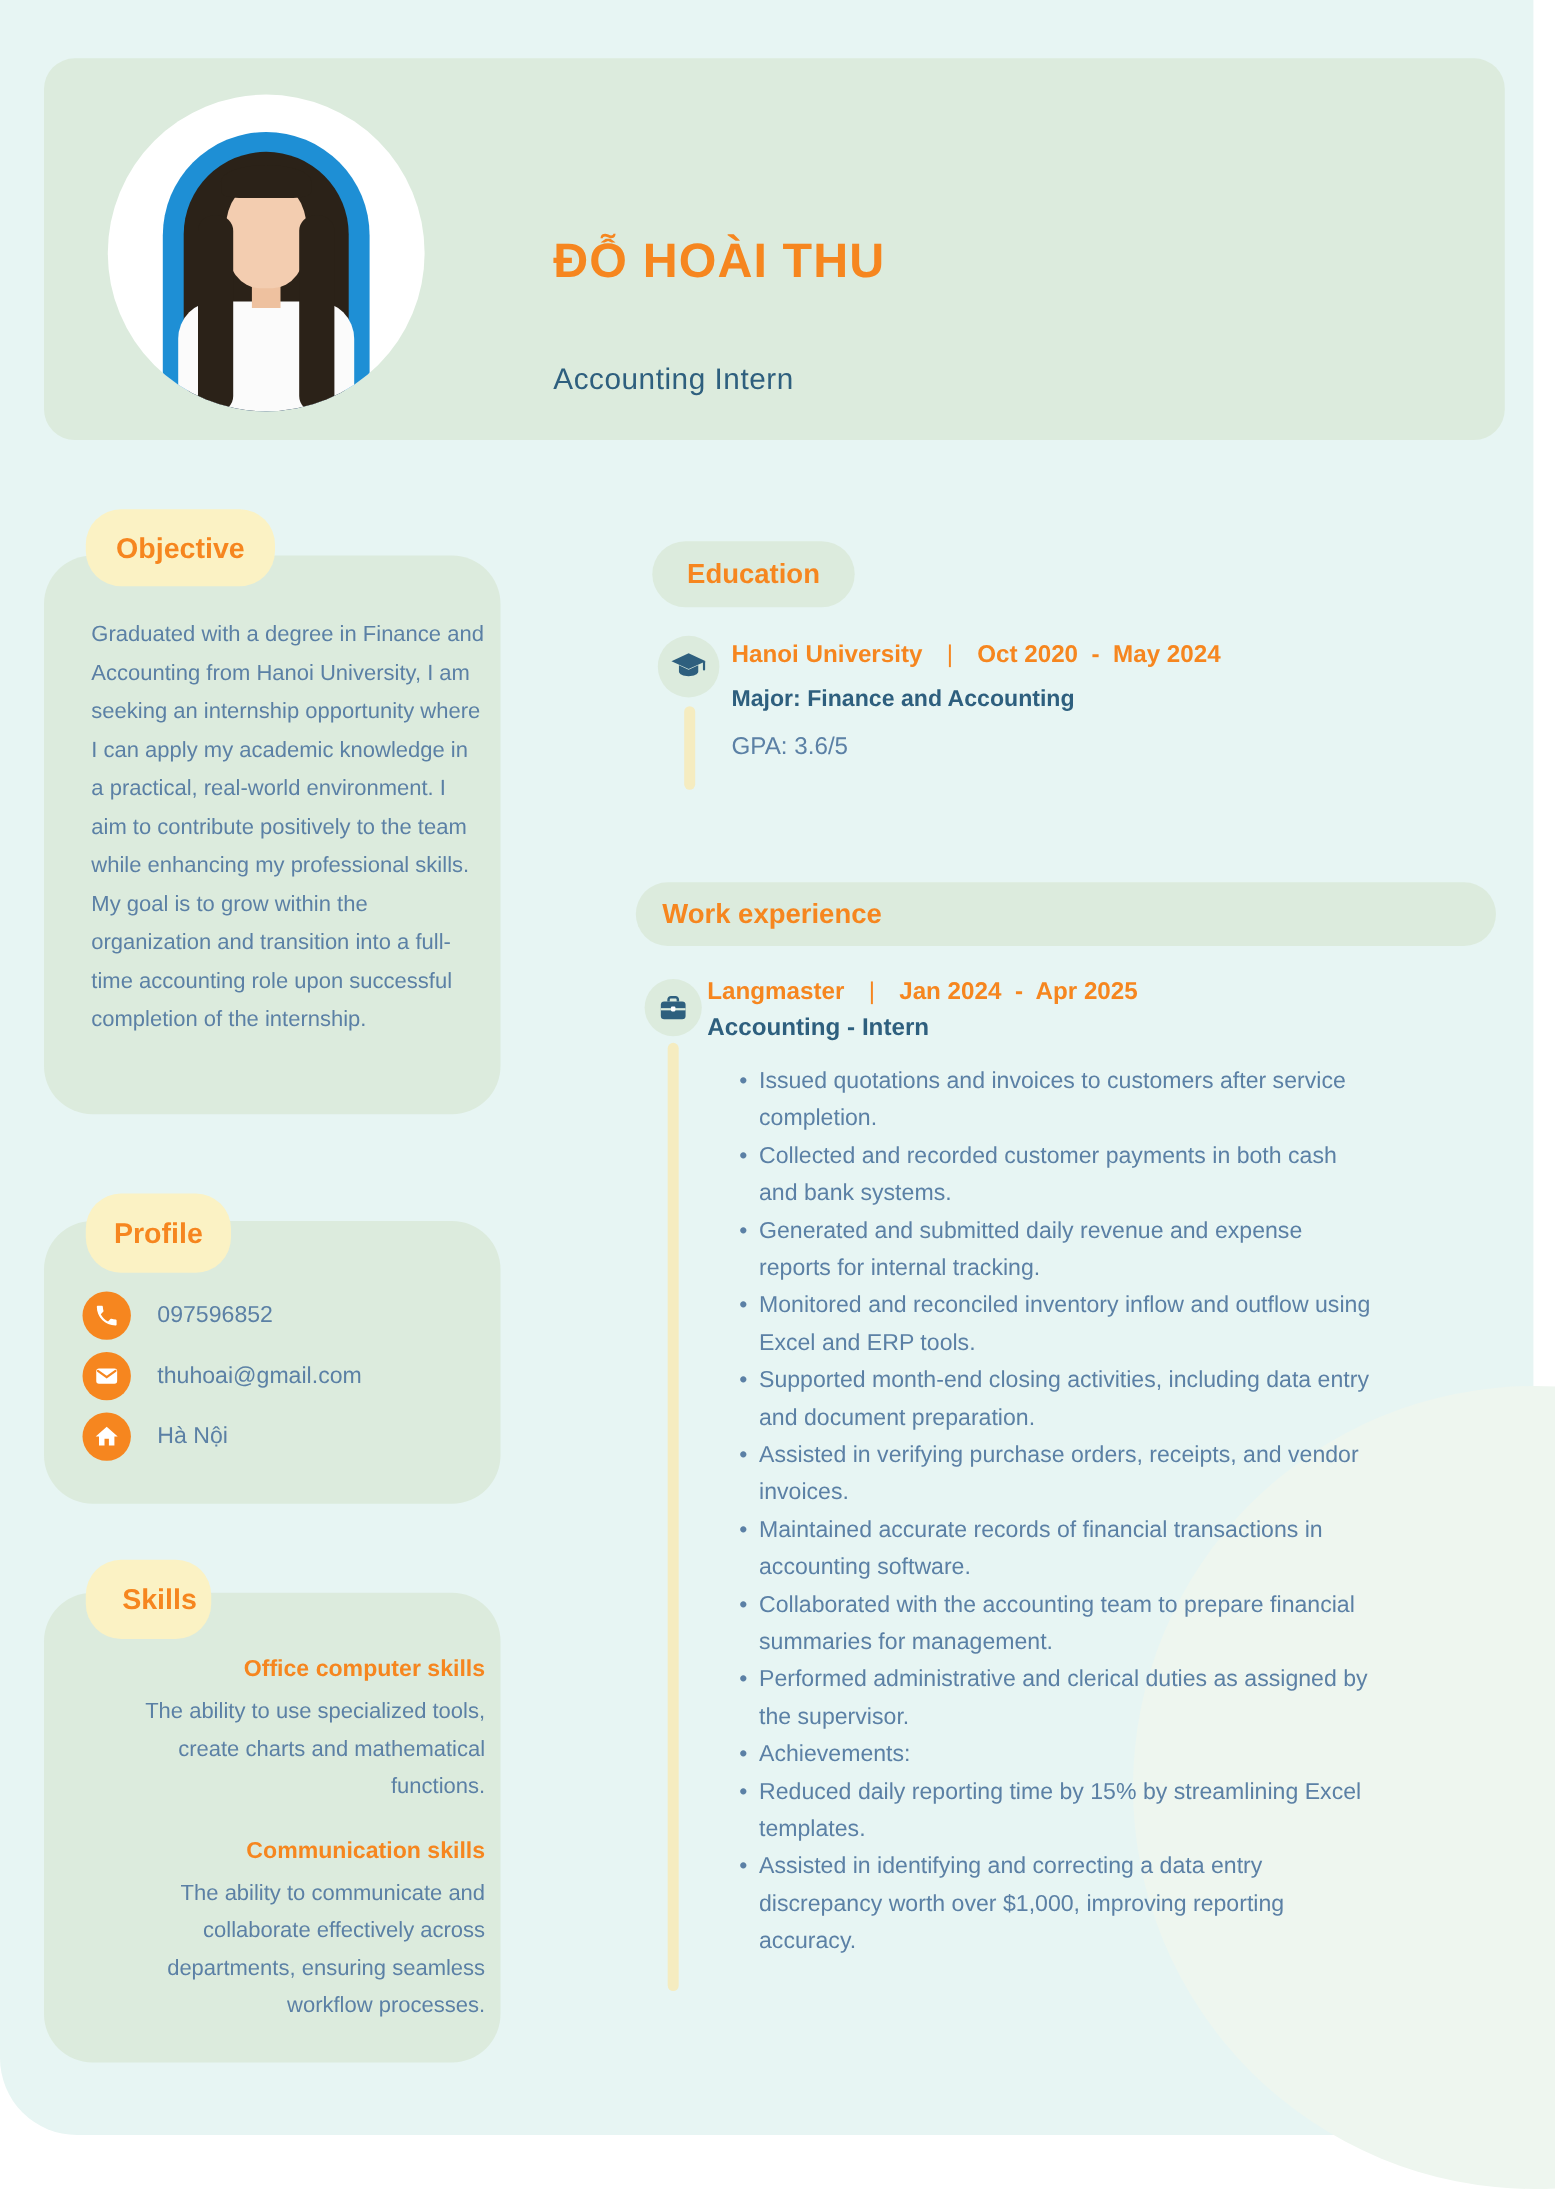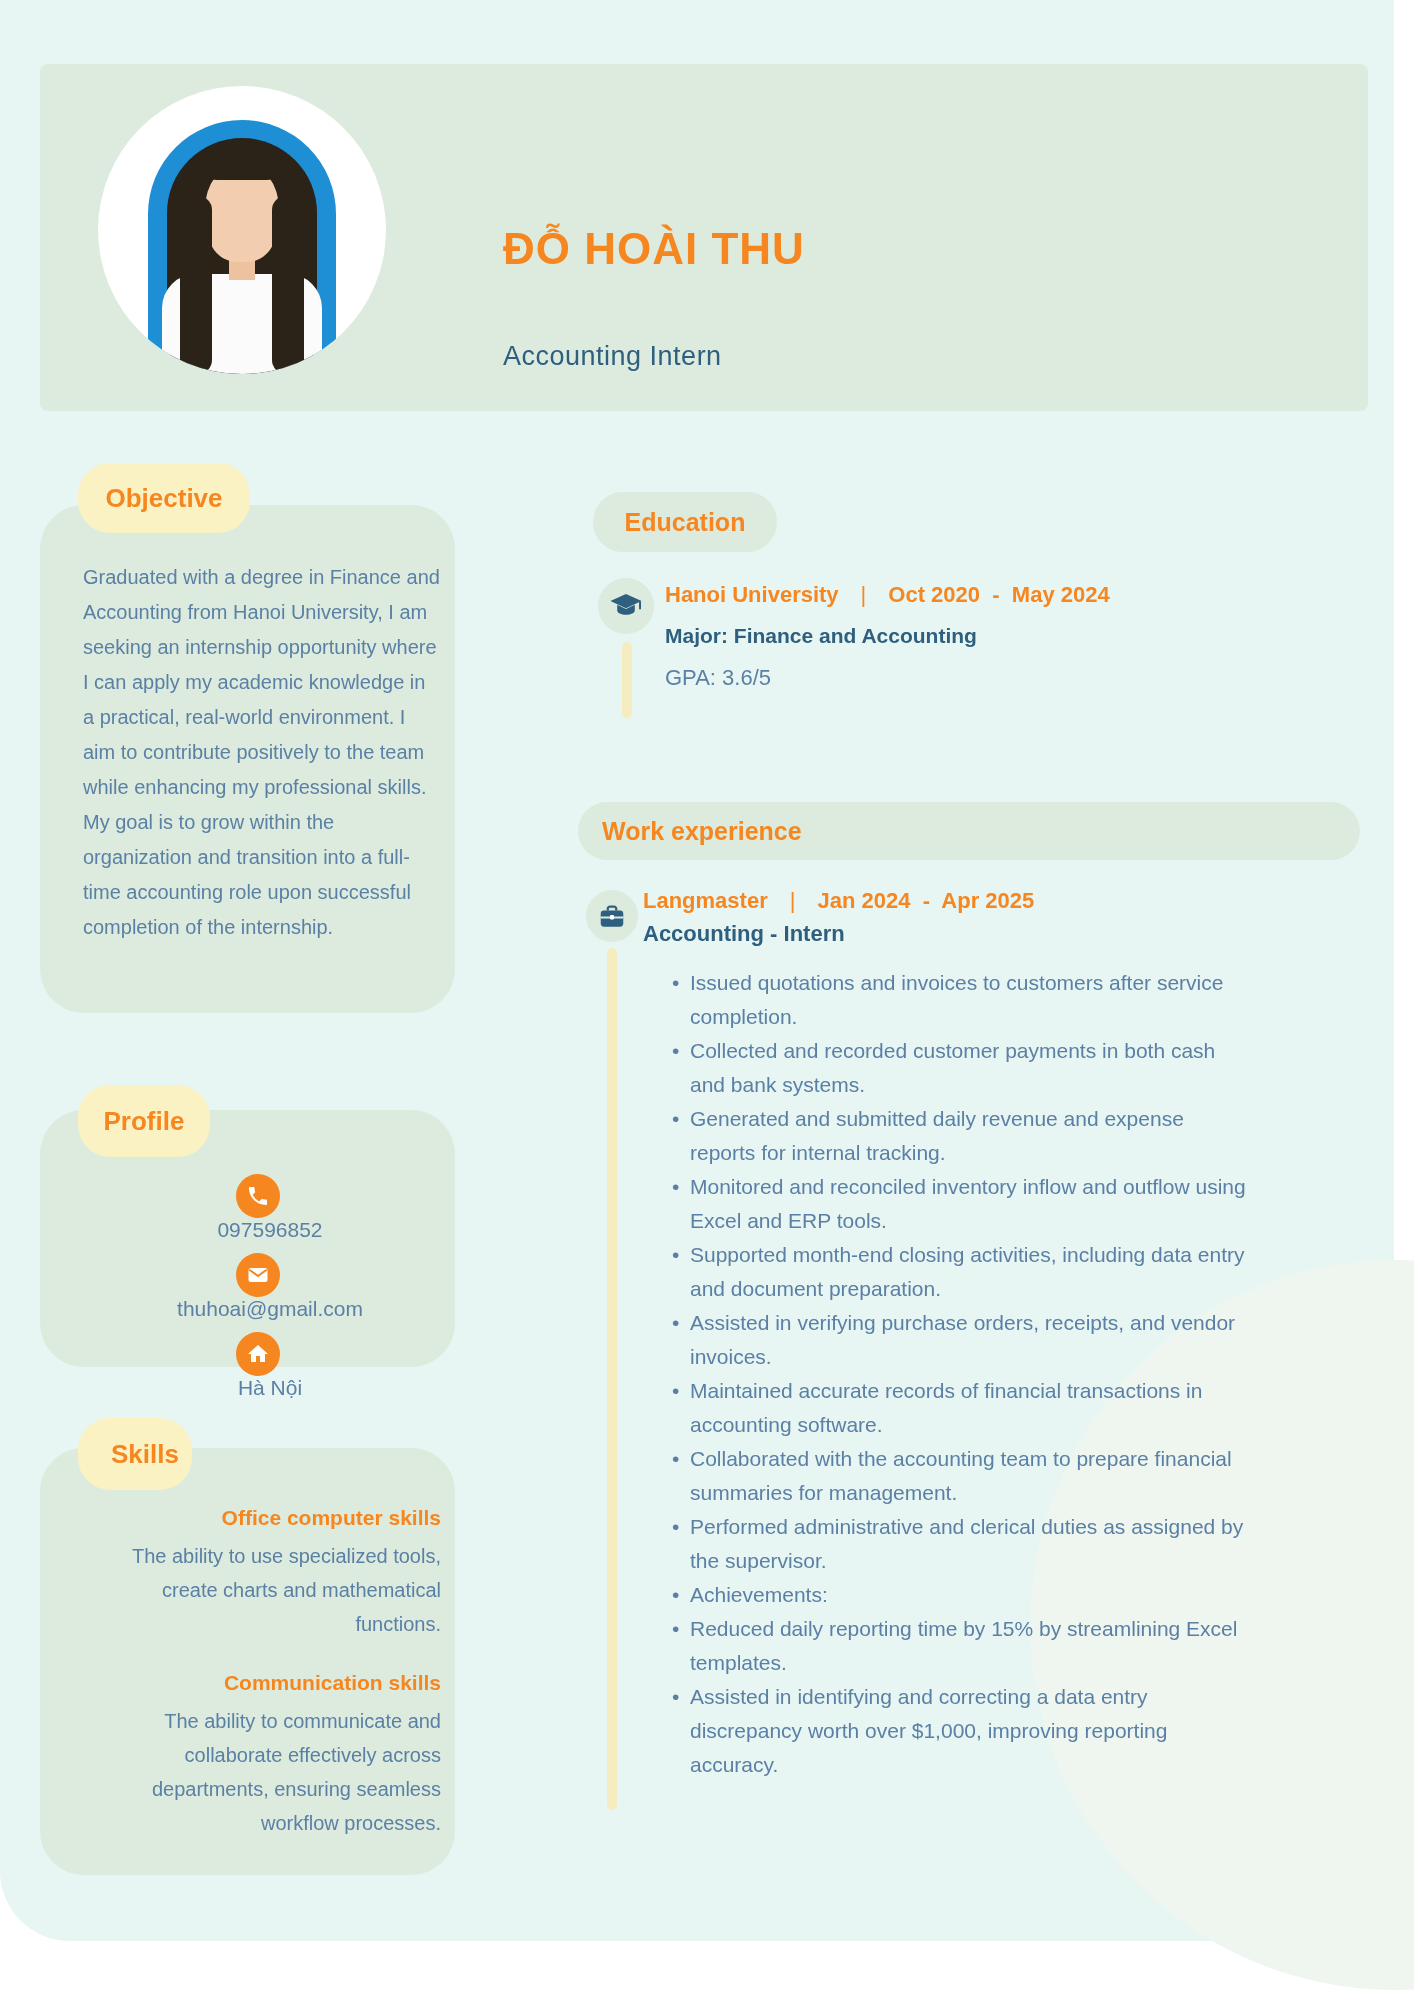--- a/index.html
+++ b/index.html
@@ -13,21 +13,21 @@
     --tl:#F5ECC0;
   }
   *{margin:0;padding:0;box-sizing:border-box;}
   html,body{background:#fff;}
   body{font-family:"Liberation Sans","DejaVu Sans",sans-serif;}
   .page{position:relative;width:1414px;height:2000px;background:#ffffff;overflow:hidden;}
   .bg-main{position:absolute;left:0;top:0;width:1394px;height:1941px;background:var(--bg);border-radius:0 0 70px 70px;}
   .deco-circle{position:absolute;left:1030px;top:1260px;width:730px;height:730px;border-radius:50%;background:#EEF6EF;}
 
   
-  .header-card{position:absolute;left:40px;top:53px;width:1328px;height:347px;background:var(--green);border-radius:8px;margin-top:11px;}
+  .header-card{position:absolute;left:40px;top:53px;width:1328px;height:347px;background:var(--green);border-radius:28px;}
   .photo{position:absolute;left:98px;top:86px;width:288px;height:288px;border-radius:50%;background:#fff;overflow:hidden;}
   .photo .arch{position:absolute;left:50px;top:34px;width:188px;height:254px;border-radius:94px 94px 0 0;background:var(--photoblue);}
   .photo .hair-back{position:absolute;left:69px;top:52px;width:150px;height:236px;border-radius:75px 75px 34px 34px;background:#2B2218;}
   .photo .shirt{position:absolute;left:64px;top:188px;width:160px;height:100px;border-radius:34px 34px 0 0;background:#FBFBFB;}
   .photo .neck{position:absolute;left:131px;top:160px;width:26px;height:34px;background:#EEC19F;}
   .photo .face{position:absolute;left:107px;top:78px;width:74px;height:98px;border-radius:46% 46% 42% 42%;background:#F3CDB0;}
   .photo .strand{position:absolute;top:110px;width:32px;height:178px;background:#2B2218;border-radius:14px;}
   .photo .strand.l{left:82px;}
   .photo .strand.r{left:174px;}
   .photo .fringe{position:absolute;left:103px;top:64px;width:82px;height:30px;border-radius:50% 50% 20% 20%;background:#2B2218;}
@@ -37,21 +37,21 @@
   
   .pill{position:absolute;display:flex;align-items:center;justify-content:center;border-radius:32px;font-weight:bold;color:var(--orange);}
   .pill.yellow{background:var(--yellow);font-size:26px;}
   .pill.greenpill{background:var(--green);font-size:25px;}
 
   
   .card{position:absolute;background:var(--green);border-radius:44px;}
   .objective-card{left:40px;top:505px;width:415px;height:508px;padding:55px 14px 0 43px;}
   .body-text{font-size:20px;line-height:35px;color:var(--steel);}
   .profile-card{left:40px;top:1110px;width:415px;height:257px;padding:64px 14px 0 35px;}
-  .profile-row{display:flex;align-items:center;margin-bottom:11px;flex-direction:column;}
+  .profile-row{display:flex;align-items:center;margin-bottom:11px;}
   .profile-icon{width:44px;height:44px;border-radius:50%;background:var(--orange);display:flex;align-items:center;justify-content:center;flex:none;}
   .profile-value{margin-left:24px;font-size:21px;color:var(--steel);}
   .skills-card{left:40px;top:1448px;width:415px;height:427px;padding:58px 14px 0 43px;}
   .skill-title{font-size:21px;font-weight:bold;color:var(--orange);margin-bottom:9px;}
   .skill-group{margin-bottom:30px;text-align:right;}
   .skills-card .body-text{line-height:34px;}
 
   
   .edu-pill{left:593px;top:492px;width:184px;height:60px;border-radius:30px;}
   .work-pill{left:578px;top:802px;width:782px;height:58px;border-radius:29px;justify-content:flex-start;padding-left:24px;font-size:26px;}

